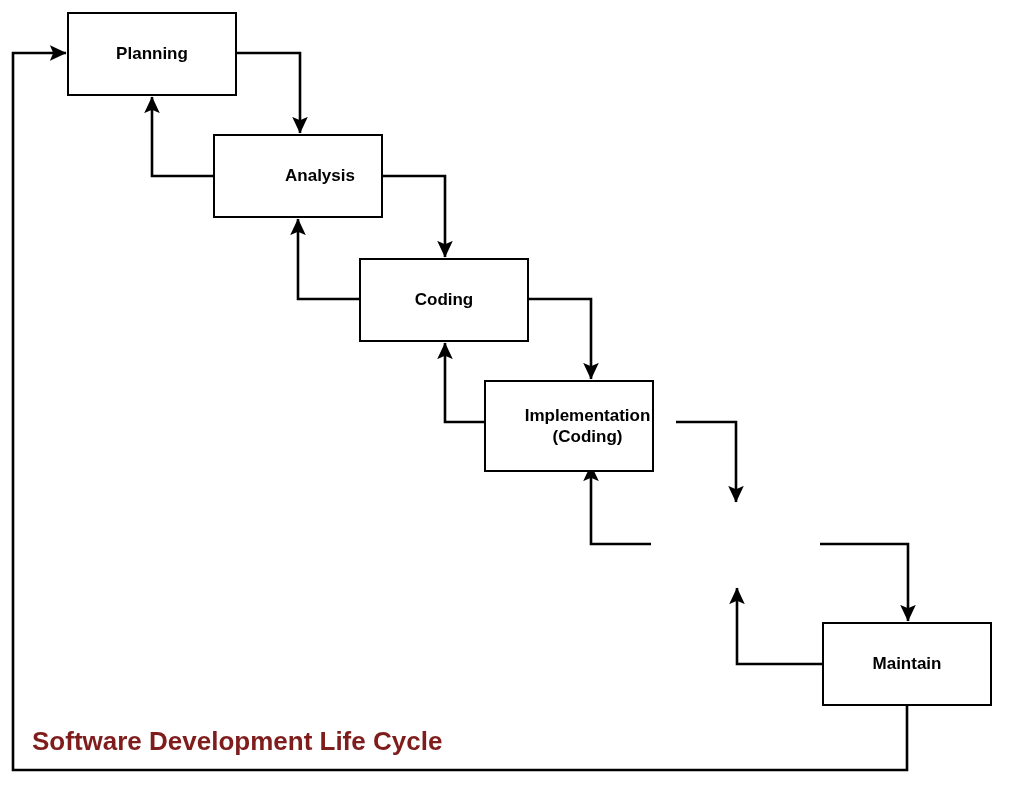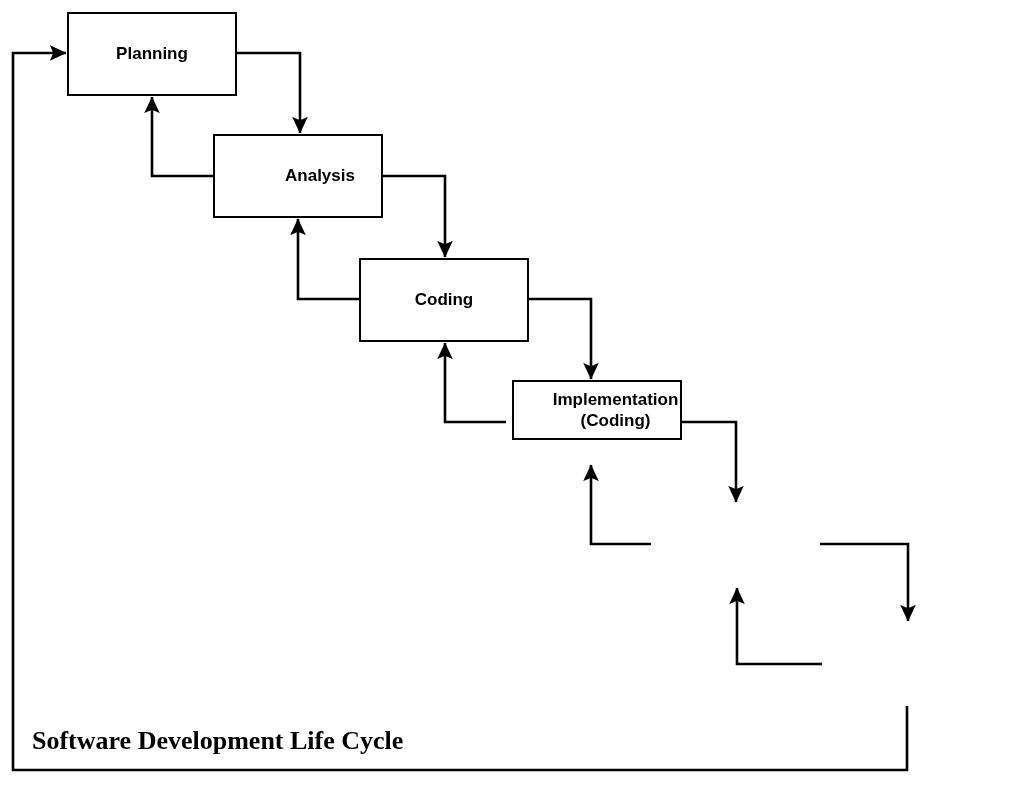--- a/index.html
+++ b/index.html
@@ -38,24 +38,24 @@
     font-weight: bold;
     color: #000000;
     line-height: 1.25;
     white-space: pre-line;
     letter-spacing: 0px;
   }
   #diagram-title {
     position: absolute;
     left: 32px;
     top: 726px;
-    font-family: Liberation Serif, serif;
+    font-family: Liberation Sans, sans-serif;
     font-size: 26px;
     font-weight: bold;
-    color: #000000;
+    color: #7f1d1d;
     white-space: nowrap;
   }
 </style>
 </head>
 <body>
 
 <div id="canvas">
 
   <svg id="diagram-svg" viewBox="0 0 1009 795" xmlns="http://www.w3.org/2000/svg">
     <defs>
@@ -87,22 +87,25 @@
   </div>
 
   <div class="node-box" style="left:213px; top:134px; width:170px; height:84px;padding-left:44px;">
     <span class="node-label">Analysis</span>
   </div>
 
   <div class="node-box" style="left:359px; top:258px; width:170px; height:84px;">
     <span class="node-label">Coding</span>
   </div>
 
-  <div class="node-box" style="left:512px; top:380px; width:170px; height:60px;padding-left:37px;">
+  <div class="node-box" style="left:484px; top:380px; width:170px; height:92px;padding-left:37px;">
     <span class="node-label">Implementation
 (Coding)</span>
   </div>
 
 
+  <div class="node-box" style="left:822px; top:622px; width:170px; height:84px;">
+    <span class="node-label">Maintain</span>
+  </div>
 
   <div id="diagram-title">Software Development Life Cycle</div>
 
 </div>
 
 </body></html>

